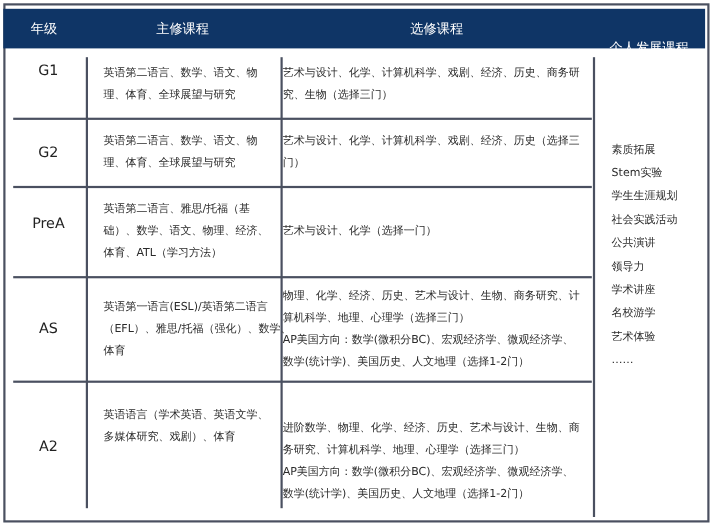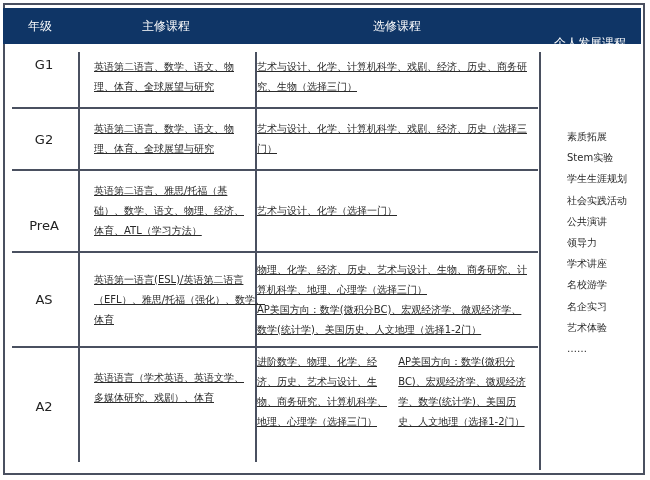--- a/index.html
+++ b/index.html
@@ -19,25 +19,25 @@
   .h-grade { left: 0; width: 74px; }
   .h-main { left: 74px; width: 178px; }
   .h-elec { left: 252px; width: 284px; }
   .h-pers { left: 536px; width: 102px; margin-top: 17px; }
 
   .vline { position: absolute; width: 2px; background: #4a5060; }
   .hline { position: absolute; height: 2px; background: #4a5060; }
 
   .cell { position: absolute; display: flex; align-items: center; box-sizing: border-box; }
   .grade { justify-content: center; font-size: 13px; color: #222; }
-  .txt { font-size: 10px; line-height: 20px; color: #2a2a2a; text-decoration: underline; }
+  .txt { font-size: 10px; line-height: 20px; color: #2a2a2a; }
   .main .txt { padding-left: 14px; padding-right: 10px; }
   .elec .txt { padding-left: 0; padding-right: 8px; }
   .pers-list { position: absolute; left: 556px; top: 126px; }
-  .pers-item { font-size: 10px; line-height: 21.2px; color: #2a2a2a; white-space: nowrap; margin-left: 11px; }
+  .pers-item { font-size: 10px; line-height: 21.2px; color: #2a2a2a; white-space: nowrap; }
 </style>
 </head>
 <body>
 
 <div class="frame"></div>
 
 <div class="header">
   <div class="hcell h-grade">年级</div>
   <div class="hcell h-main">主修课程</div>
   <div class="hcell h-elec">选修课程</div>
@@ -62,51 +62,50 @@
 </div>
 
 <div class="cell grade" style="left:10px; top:109px; width:68px; height:60px;">G2</div>
 <div class="cell main" style="left:80px; top:109px; width:175px; height:60px;">
   <div class="txt">英语第二语言、数学、语文、物理、体育、全球展望与研究</div>
 </div>
 <div class="cell elec" style="left:257px; top:109px; width:282px; height:60px;">
   <div class="txt">艺术与设计、化学、计算机科学、戏剧、经济、历史（选择三门）</div>
 </div>
 
-<div class="cell grade" style="left:10px; top:187px; width:68px; height:76px;">PreA</div>
+<div class="cell grade" style="left:10px; top:165px; width:68px; height:76px;">PreA</div>
 <div class="cell main" style="left:80px; top:171px; width:175px; height:80px;">
   <div class="txt">英语第二语言、雅思/托福（基础）、数学、语文、物理、经济、体育、ATL（学习方法）</div>
 </div>
 <div class="cell elec" style="left:257px; top:171px; width:282px; height:80px;">
   <div class="txt">艺术与设计、化学（选择一门）</div>
 </div>
 
 <div class="cell grade" style="left:10px; top:253px; width:68px; height:93px;">AS</div>
 <div class="cell main" style="left:80px; top:253px; width:198px; height:93px;">
   <div class="txt">英语第一语言(ESL)/英语第二语言（EFL）、雅思/托福（强化）、数学、体育</div>
 </div>
 <div class="cell elec" style="left:257px; top:253px; width:282px; height:93px; flex-direction:column; align-items:flex-start; justify-content:center;">
   <div class="txt">物理、化学、经济、历史、艺术与设计、生物、商务研究、计算机科学、地理、心理学（选择三门）</div>
   <div class="txt">AP美国方向：数学(微积分BC)、宏观经济学、微观经济学、数学(统计学)、美国历史、人文地理（选择1-2门）</div>
 </div>
 
 <div class="cell grade" style="left:10px; top:348px; width:68px; height:60px;margin-top:28px;">A2</div>
 <div class="cell main" style="left:80px; top:350px; width:175px; height:96px; align-items:flex-start; padding-top:18px;">
   <div class="txt">英语语言（学术英语、英语文学、多媒体研究、戏剧）、体育</div>
 </div>
-<div class="cell elec" style="left:257px; top:350px; width:282px; height:110px; flex-direction:row; align-items:flex-start; justify-content:flex-end; padding-top:2px;">
+<div class="cell elec" style="left:257px; top:350px; width:282px; height:110px; flex-direction:column; align-items:flex-start; justify-content:flex-end; padding-top:2px;">
   <div class="txt">进阶数学、物理、化学、经济、历史、艺术与设计、生物、商务研究、计算机科学、地理、心理学（选择三门）</div>
   <div class="txt">AP美国方向：数学(微积分BC)、宏观经济学、微观经济学、数学(统计学)、美国历史、人文地理（选择1-2门）</div>
 </div>
 
 <div class="pers-list">
   <div class="pers-item">素质拓展</div>
   <div class="pers-item">Stem实验</div>
   <div class="pers-item">学生生涯规划</div>
   <div class="pers-item">社会实践活动</div>
   <div class="pers-item">公共演讲</div>
   <div class="pers-item">领导力</div>
   <div class="pers-item">学术讲座</div>
   <div class="pers-item">名校游学</div>
-  <div class="pers-item">名企实习</div>
   <div class="pers-item">艺术体验</div>
   <div class="pers-item">……</div>
 </div>
 
 </body></html>

